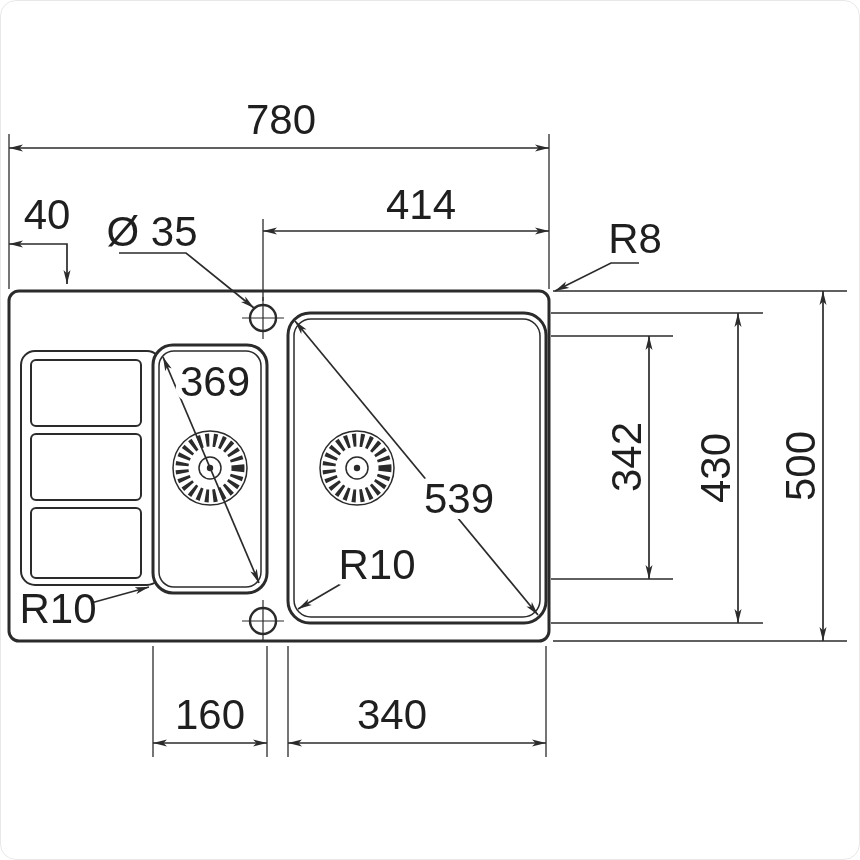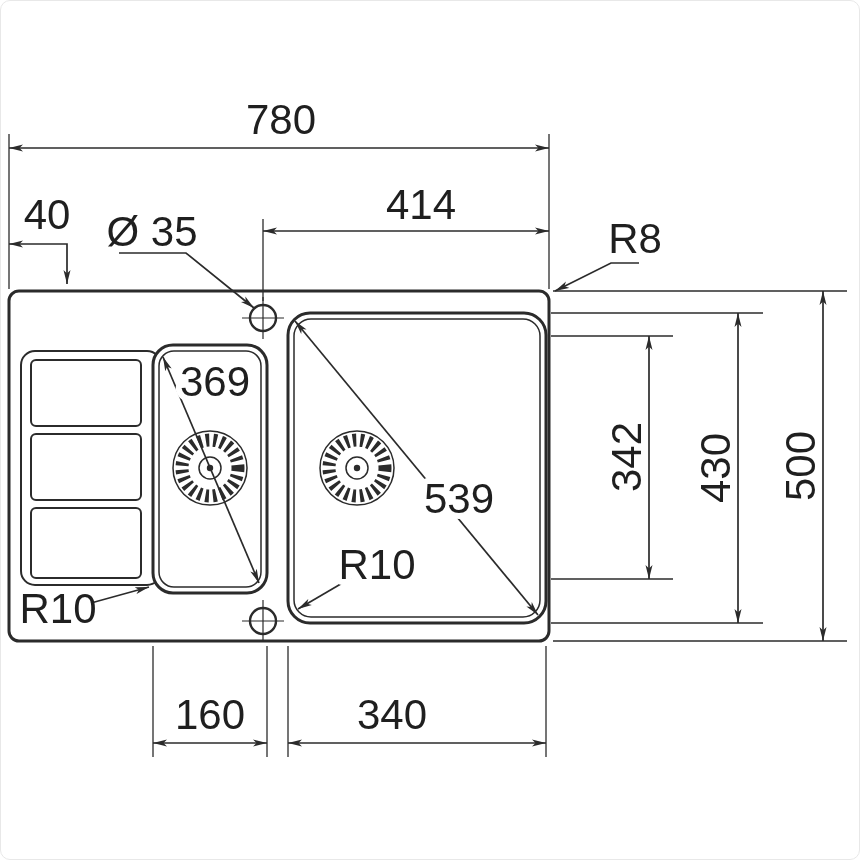--- a/index.html
+++ b/index.html
@@ -1,18 +1,18 @@
 <!DOCTYPE html>
 <html><head>
 <meta charset="utf-8">
 <style>
   html,body{margin:0;padding:0;background:#ffffff;}
   .page{
     width:860px;height:860px;position:relative;background:#ffffff;
-    border:1px solid #e8e8e8;border-radius:10px;box-sizing:border-box;
+    border:1px solid #e8e8e8;border-radius:16px;box-sizing:border-box;
     font-family:"Liberation Sans", sans-serif;
   }
   svg{display:block;}
   svg text{
     font-family:"Liberation Sans", sans-serif;
     font-size:42px;font-weight:500;fill:#1f1f1f;text-anchor:middle;
   }
   .halo{paint-order:stroke;stroke:#ffffff;stroke-width:12px;stroke-linejoin:round;}
   .obj{fill:#ffffff;stroke:#2b2b2b;}
   .t3{stroke-width:3;}

